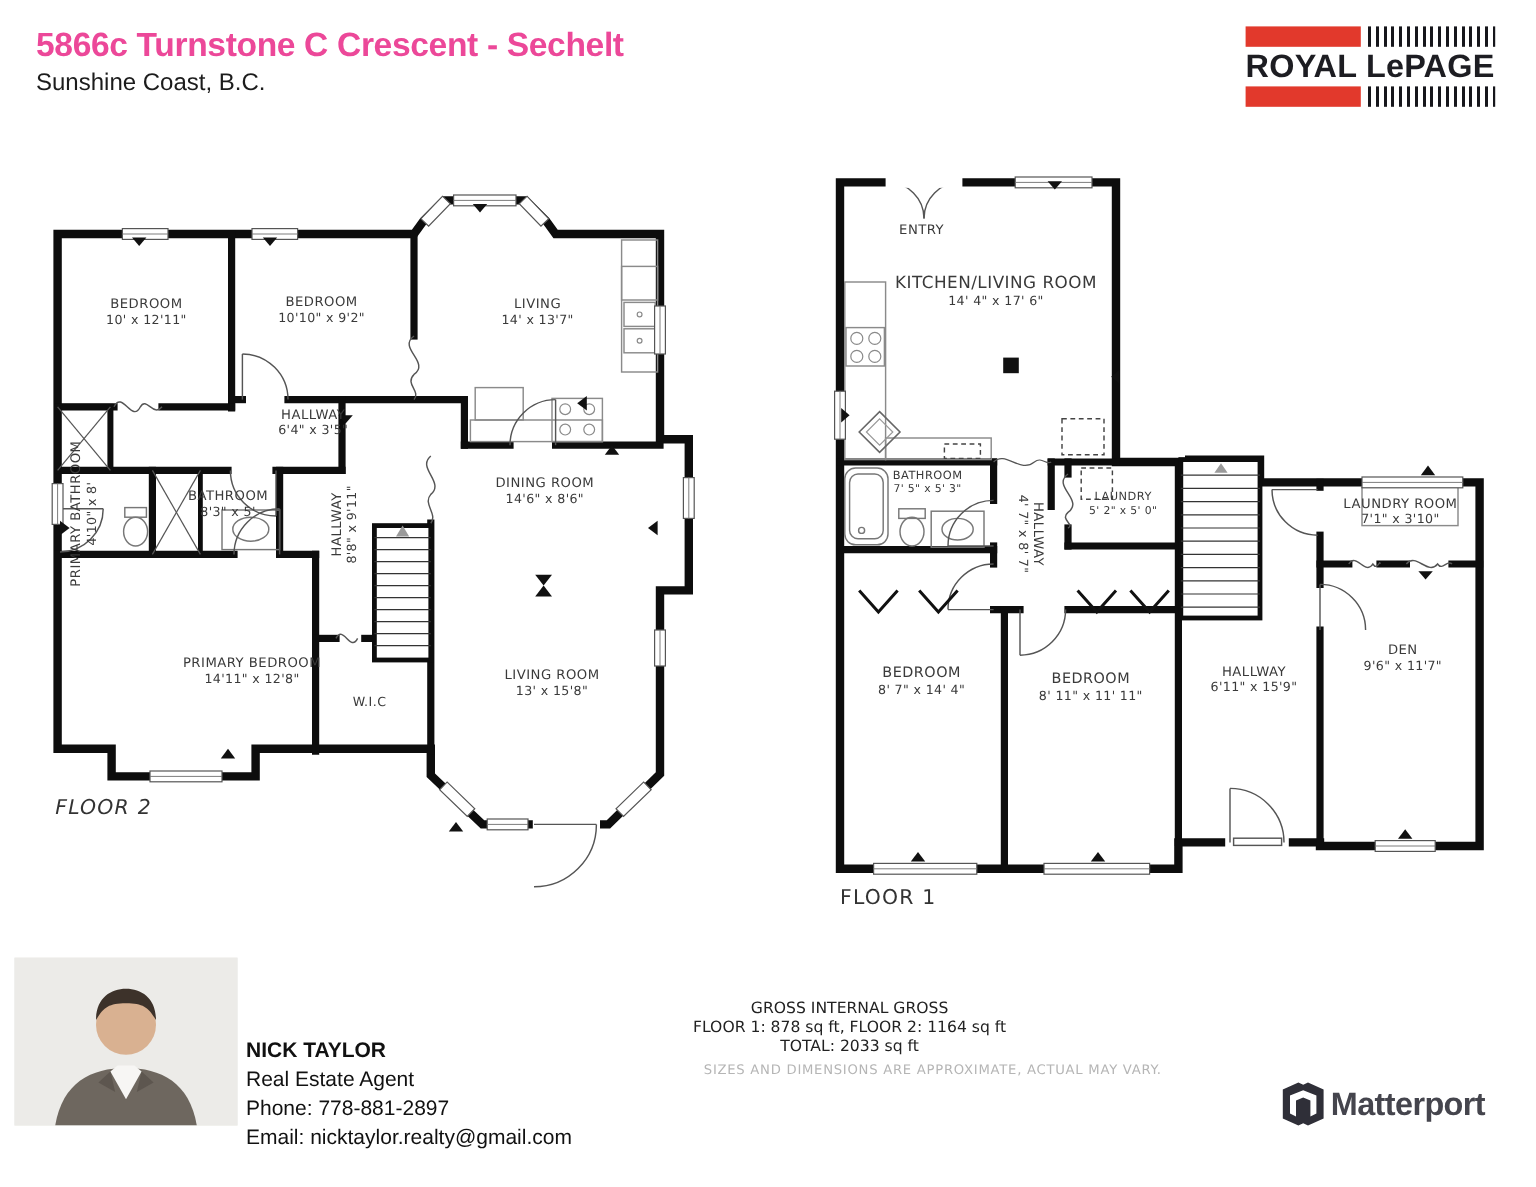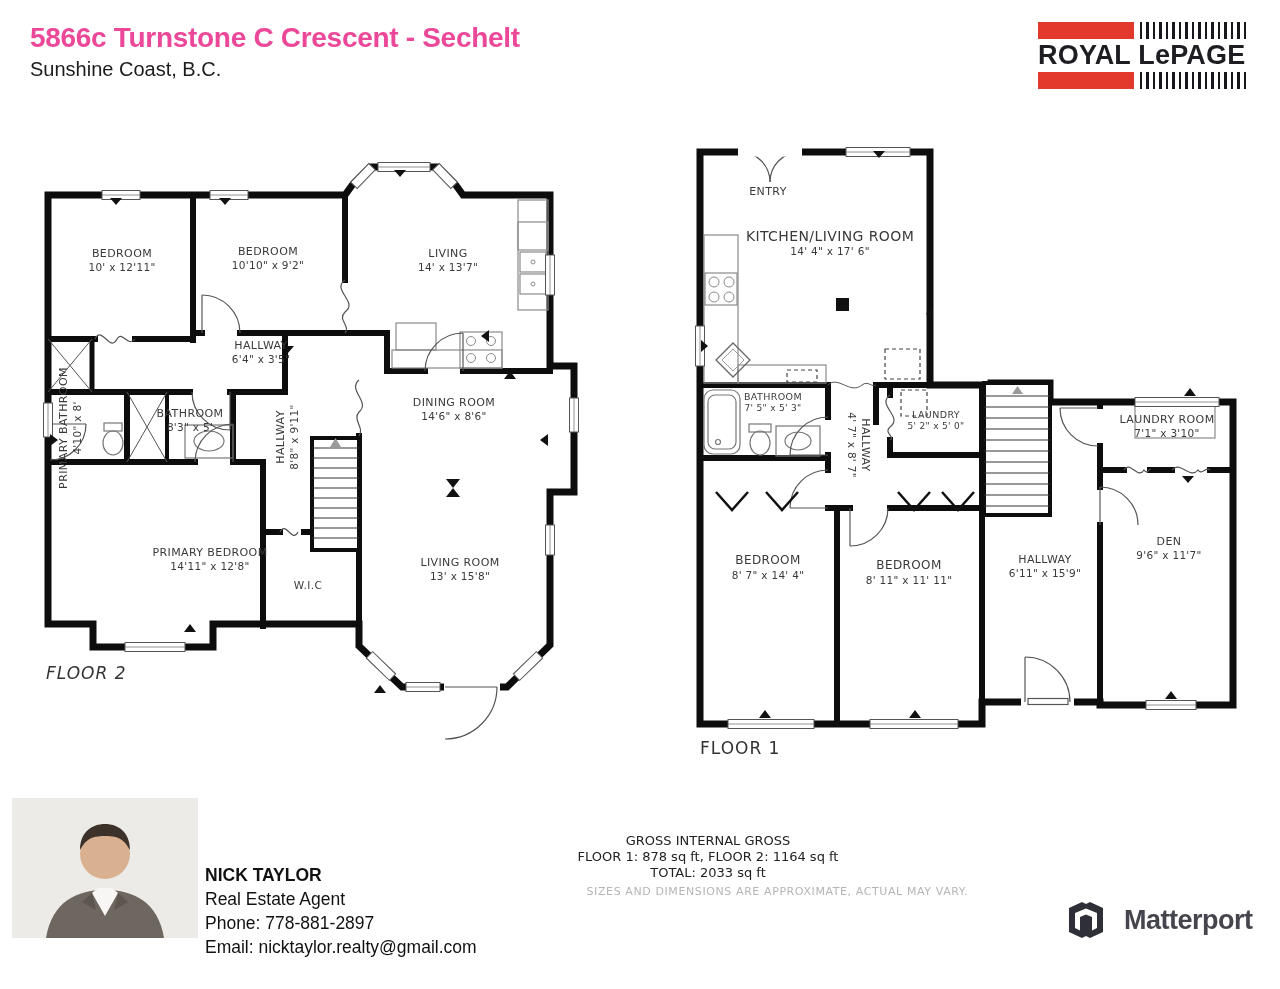--- a/index.html
+++ b/index.html
@@ -51,21 +51,21 @@
   .agent-text{position:absolute;left:205px;top:840px;font-size:17.5px;color:#111;line-height:24px;margin-top:23px;}
   .agent-name{font-weight:700;}
   
   .area{
     position:absolute;left:448px;top:833px;width:520px;text-align:center;
     font-family:"DejaVu Sans",sans-serif;color:#222;font-size:13px;line-height:16px;
   }
   .area-disclaimer{margin-top:3px;font-size:11px;color:#b5b5b5;letter-spacing:0.6px;text-align:right;}
   
   .mp{position:absolute;left:1066px;top:900px;display:flex;align-items:center;}
-  .mp-text{font-size:27px;font-weight:700;color:#45454d;letter-spacing:-0.5px;margin-left:18px;}
+  .mp-text{font-size:27px;font-weight:700;color:#45454d;letter-spacing:-0.5px;margin-left:3px;}
 </style>
 </head>
 <body>
 
 <div class="hdr-title">5866c Turnstone C Crescent - Sechelt</div>
 <div class="hdr-sub">Sunshine Coast, B.C.</div>
 
 <div class="rlp">
   <div class="rlp-row">
     <div class="rlp-red"></div>

